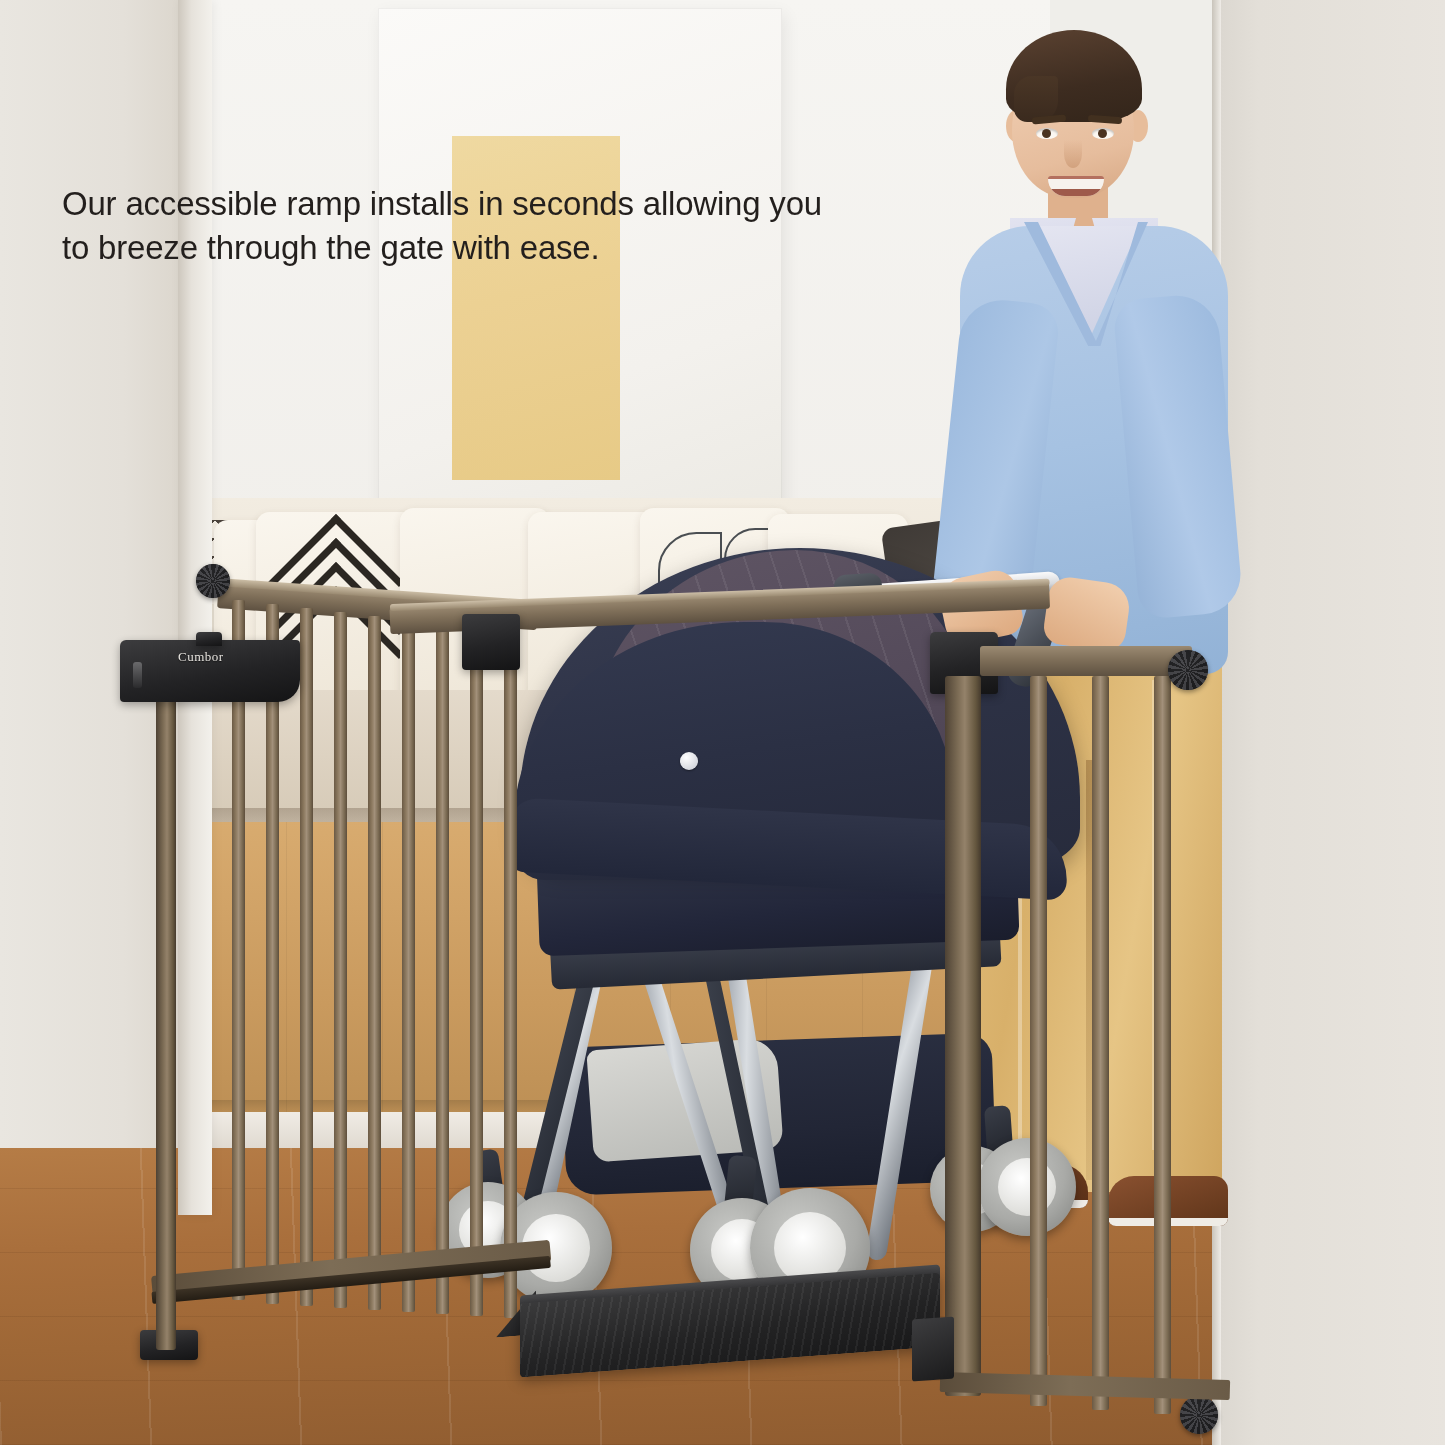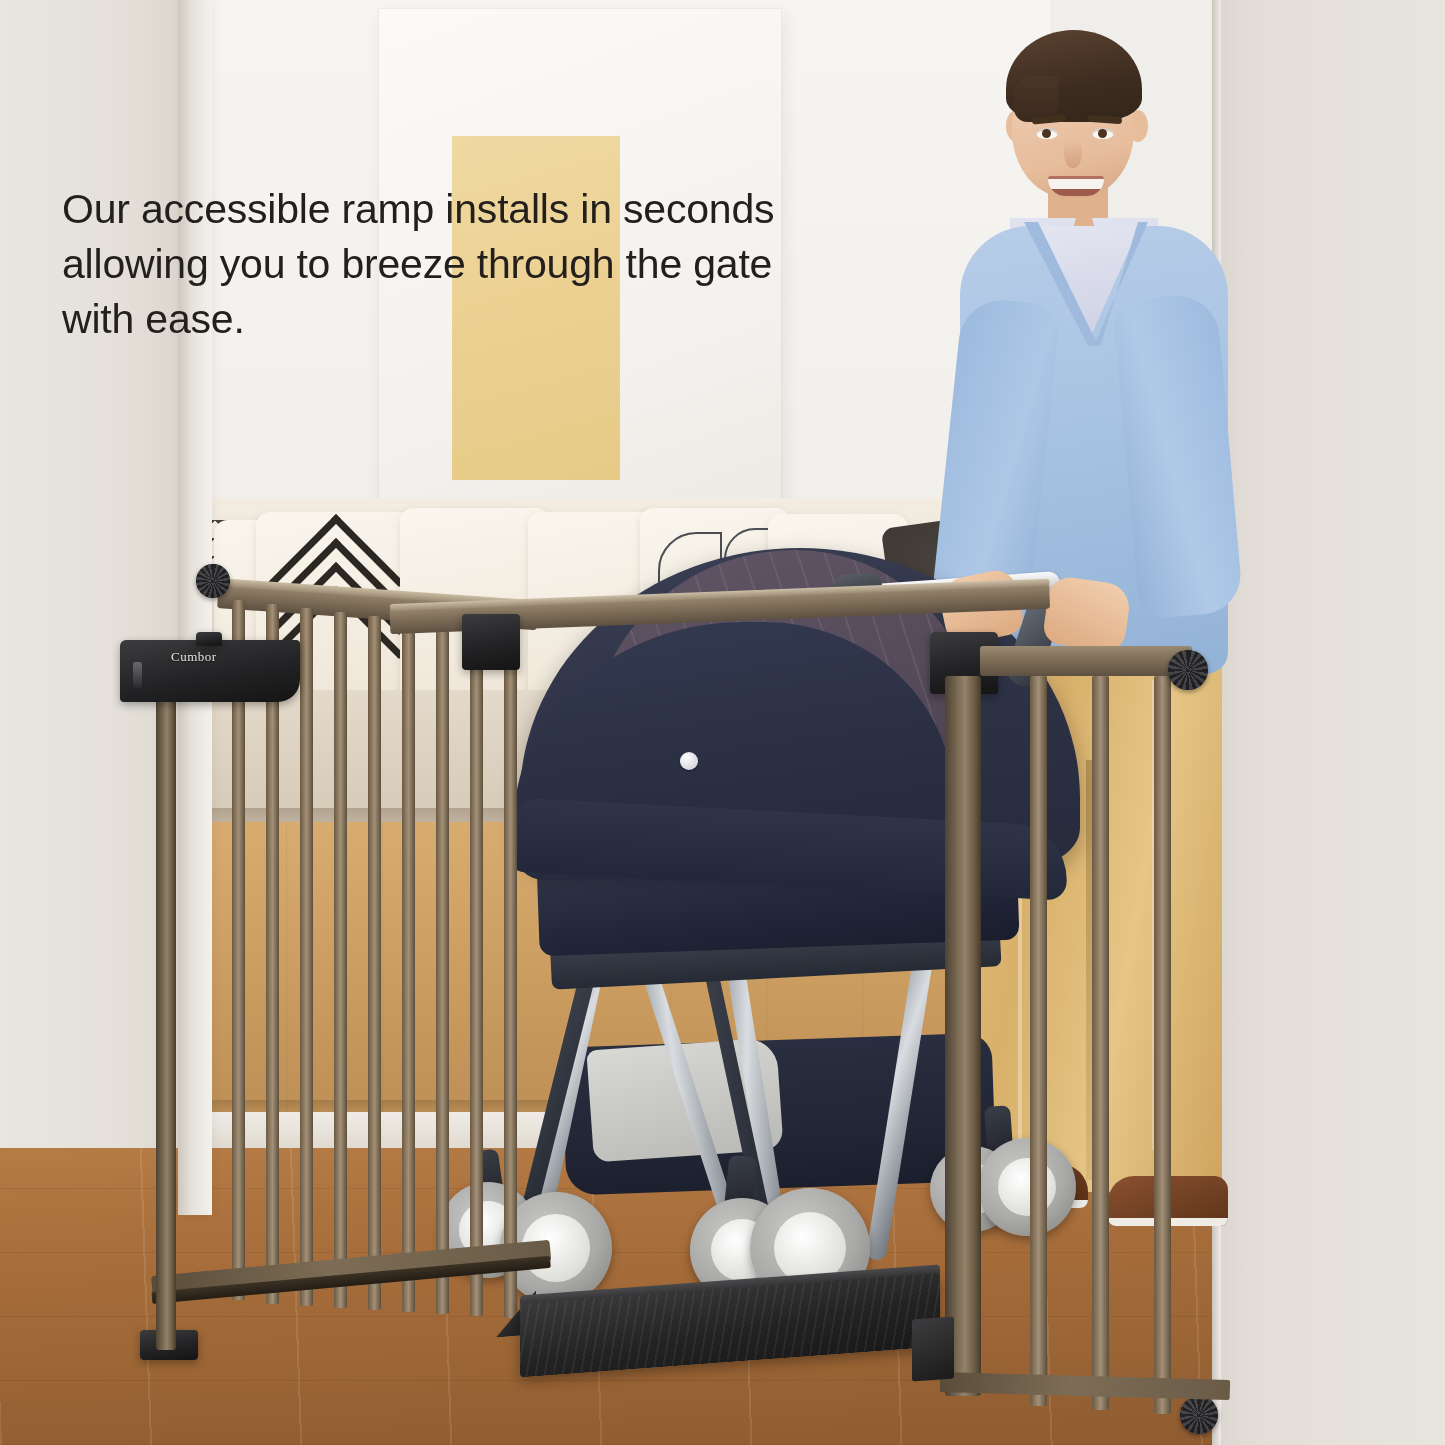--- a/index.html
+++ b/index.html
@@ -487,21 +487,21 @@
     font-size: 74px;
     font-weight: bold;
     letter-spacing: -1px;
     line-height: 1;
     white-space: nowrap;
   }
   .subcopy {
     position: absolute; left: 62px; top: 182px;
     width: 790px;
     color: #231f1d;
-    font-size: 41px;
+    font-size: 33px;
     line-height: 1.34;
     letter-spacing: -.2px;
   }
 </style>
 </head>
 <body>
 
 <div id="stage">
 
   <div class="wall-right"></div>
@@ -629,21 +629,21 @@
     <div class="bar" style="left:504px; top:632px; width:13px; height:686px;"></div>
 
     <div class="bar-dk" style="left:152px; top:1276px; width:400px; height:22px; transform:rotate(-5.2deg); transform-origin:0 50%; border-radius:4px;"></div>
     <div class="bar-dk" style="left:152px; top:1292px; width:400px; height:12px; background:linear-gradient(180deg,#3c3225,#241d14); transform:rotate(-5.2deg); transform-origin:0 50%;"></div>
     <div class="blackbox" style="left:140px; top:1330px; width:58px; height:30px; border-radius:4px;"></div>
 
     <div class="post" style="left:156px; top:690px; width:20px; height:660px;"></div>
     <div class="blackbox" style="left:120px; top:640px; width:180px; height:62px; border-radius:6px 4px 22px 4px;"></div>
     <div class="latch-slot" style="left:133px; top:662px;"></div>
     <div class="blackbox" style="left:196px; top:632px; width:26px; height:14px; border-radius:4px 4px 0 0;"></div>
-    <span class="logo-text" style="left:171px; top:649px;">Cumbor</span>
+    <span class="logo-text" style="left:178px; top:649px;">Cumbor</span>
 
     <div class="rail" style="left:390px; top:608px; width:660px; height:26px; transform:rotate(-2.2deg); transform-origin:0 50%;"></div>
     <div class="rail" style="left:390px; top:604px; width:660px; height:7px; background:linear-gradient(180deg,#cdbfa8,#9b8b72); transform:rotate(-2.2deg); transform-origin:0 50%;"></div>
 
     <div class="blackbox" style="left:462px; top:614px; width:58px; height:56px; border-radius:4px;"></div>
 
     <div class="blackbox" style="left:930px; top:632px; width:68px; height:62px; border-radius:5px 5px 3px 3px;"></div>
     <div class="post" style="left:945px; top:676px; width:36px; height:720px;"></div>
 
     <div class="rail" style="left:980px; top:646px; width:212px; height:30px;"></div>

